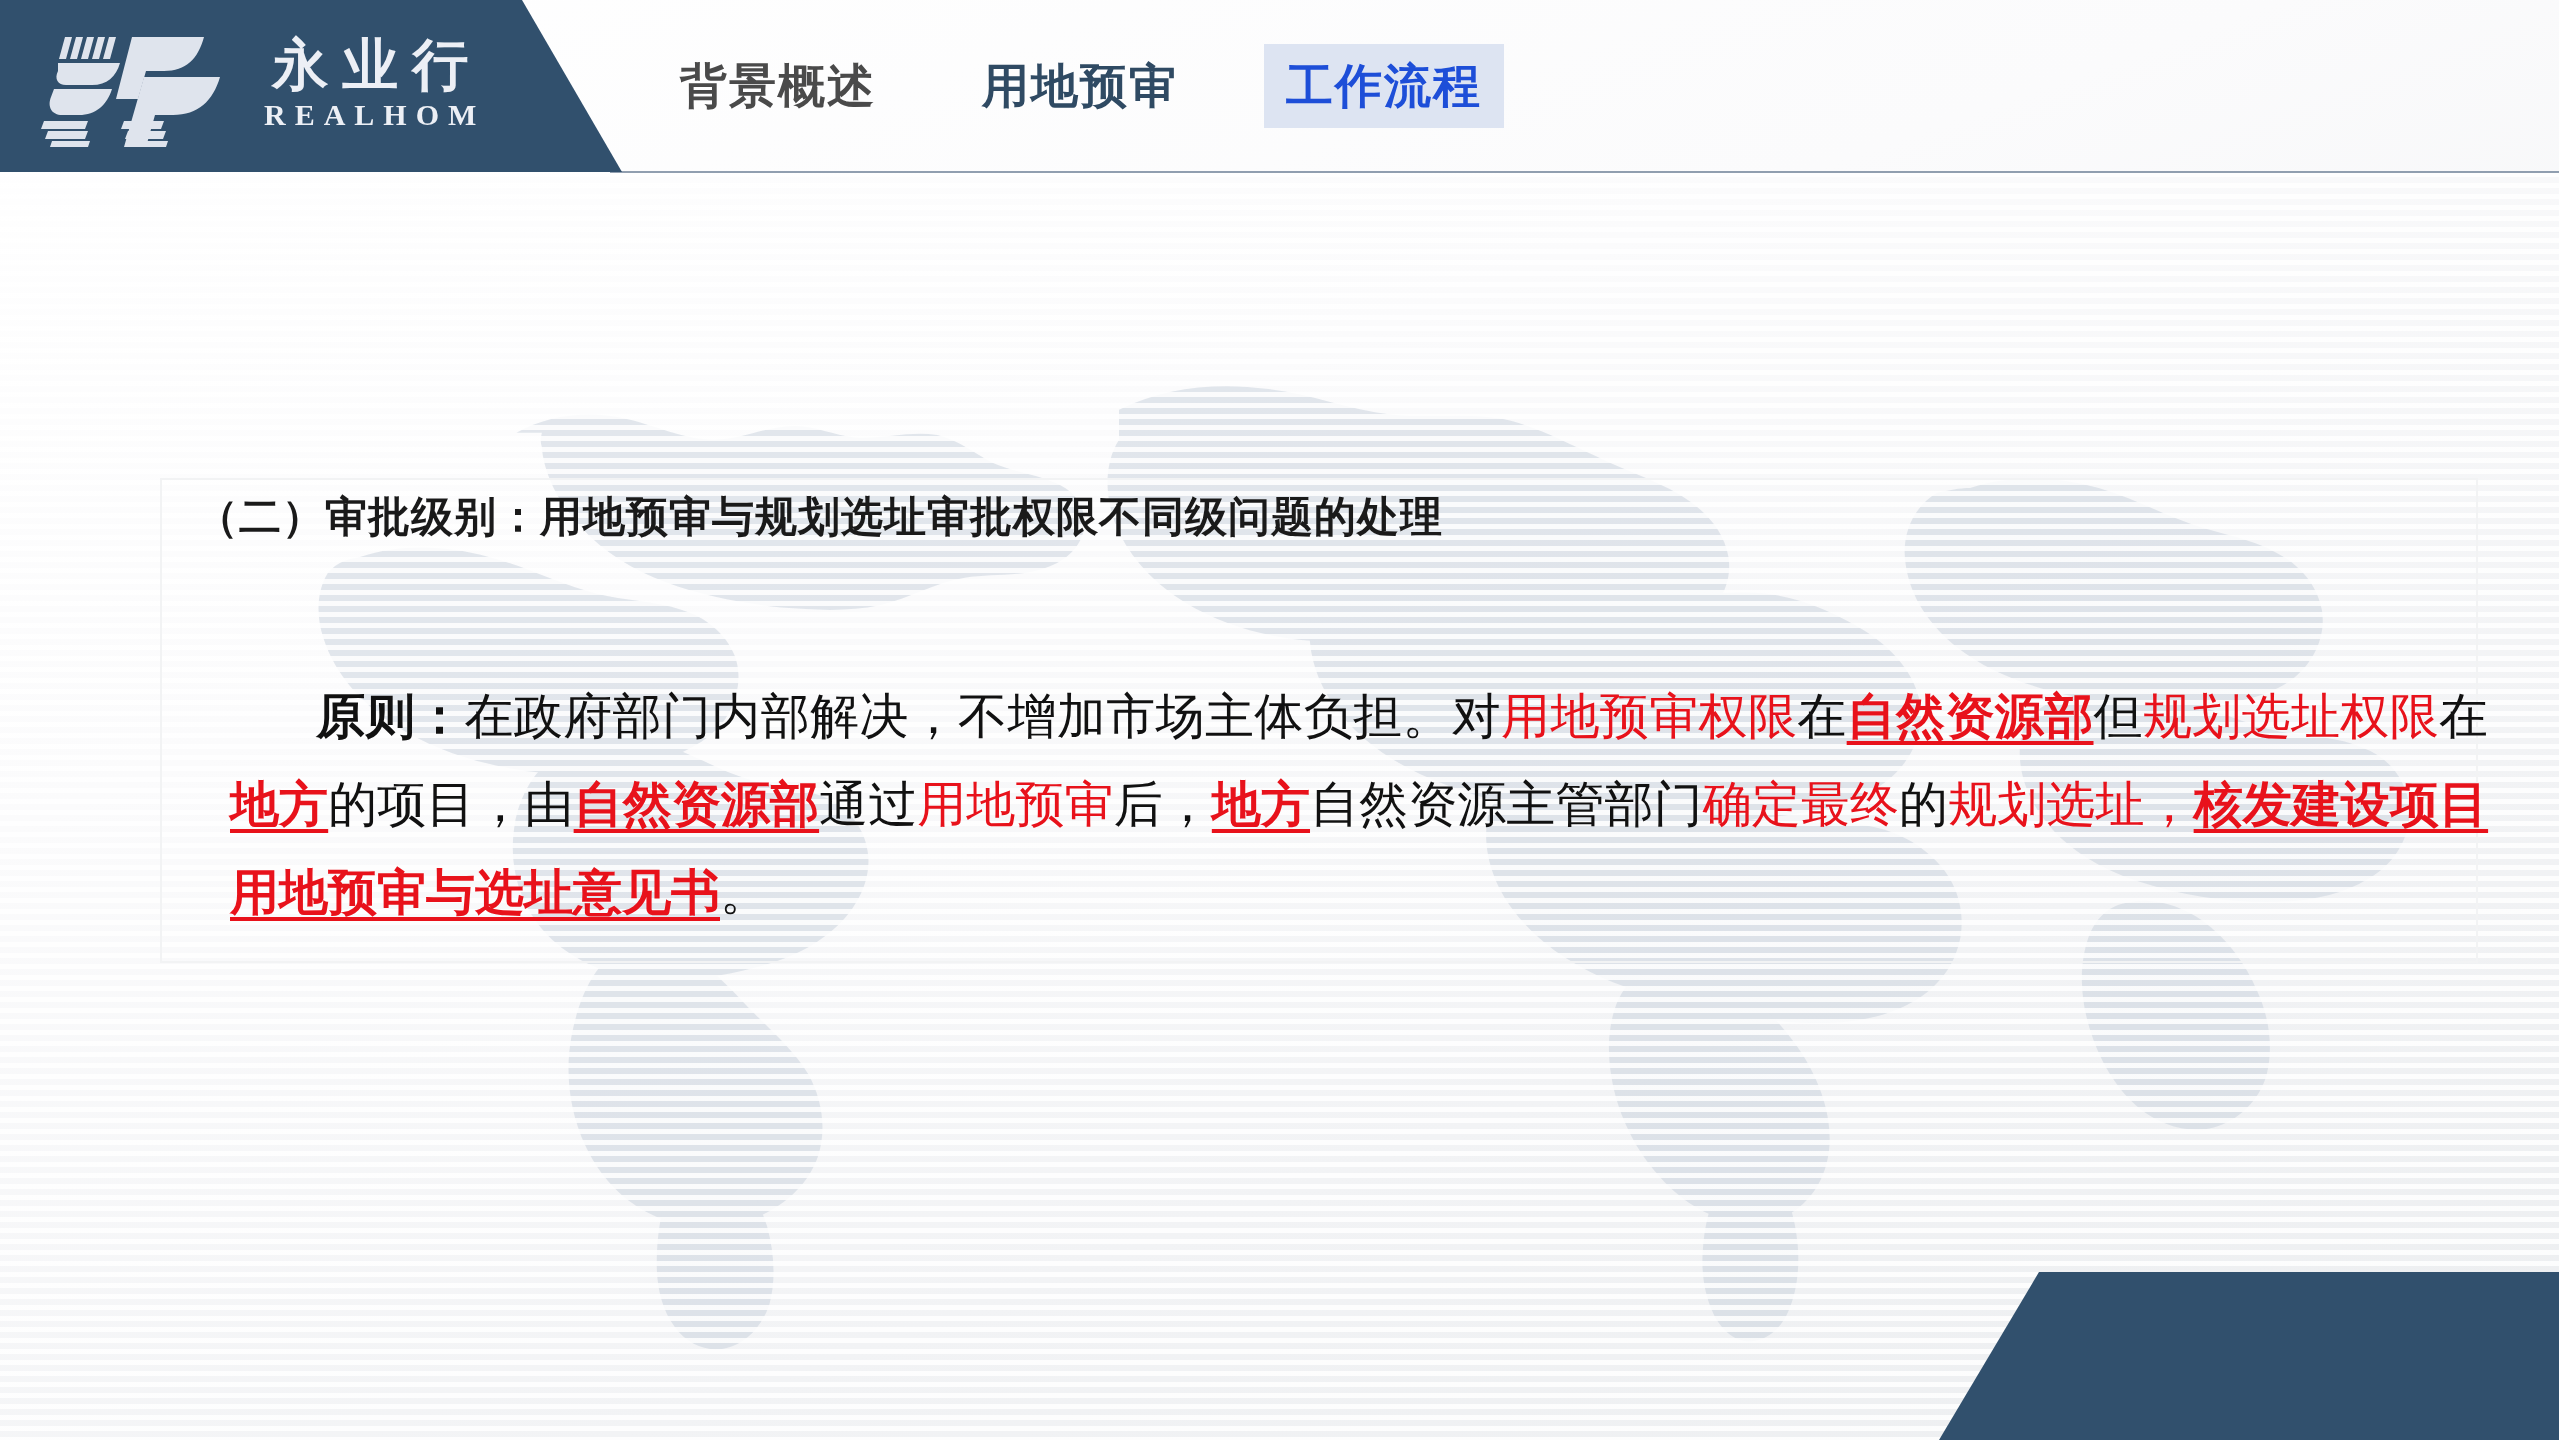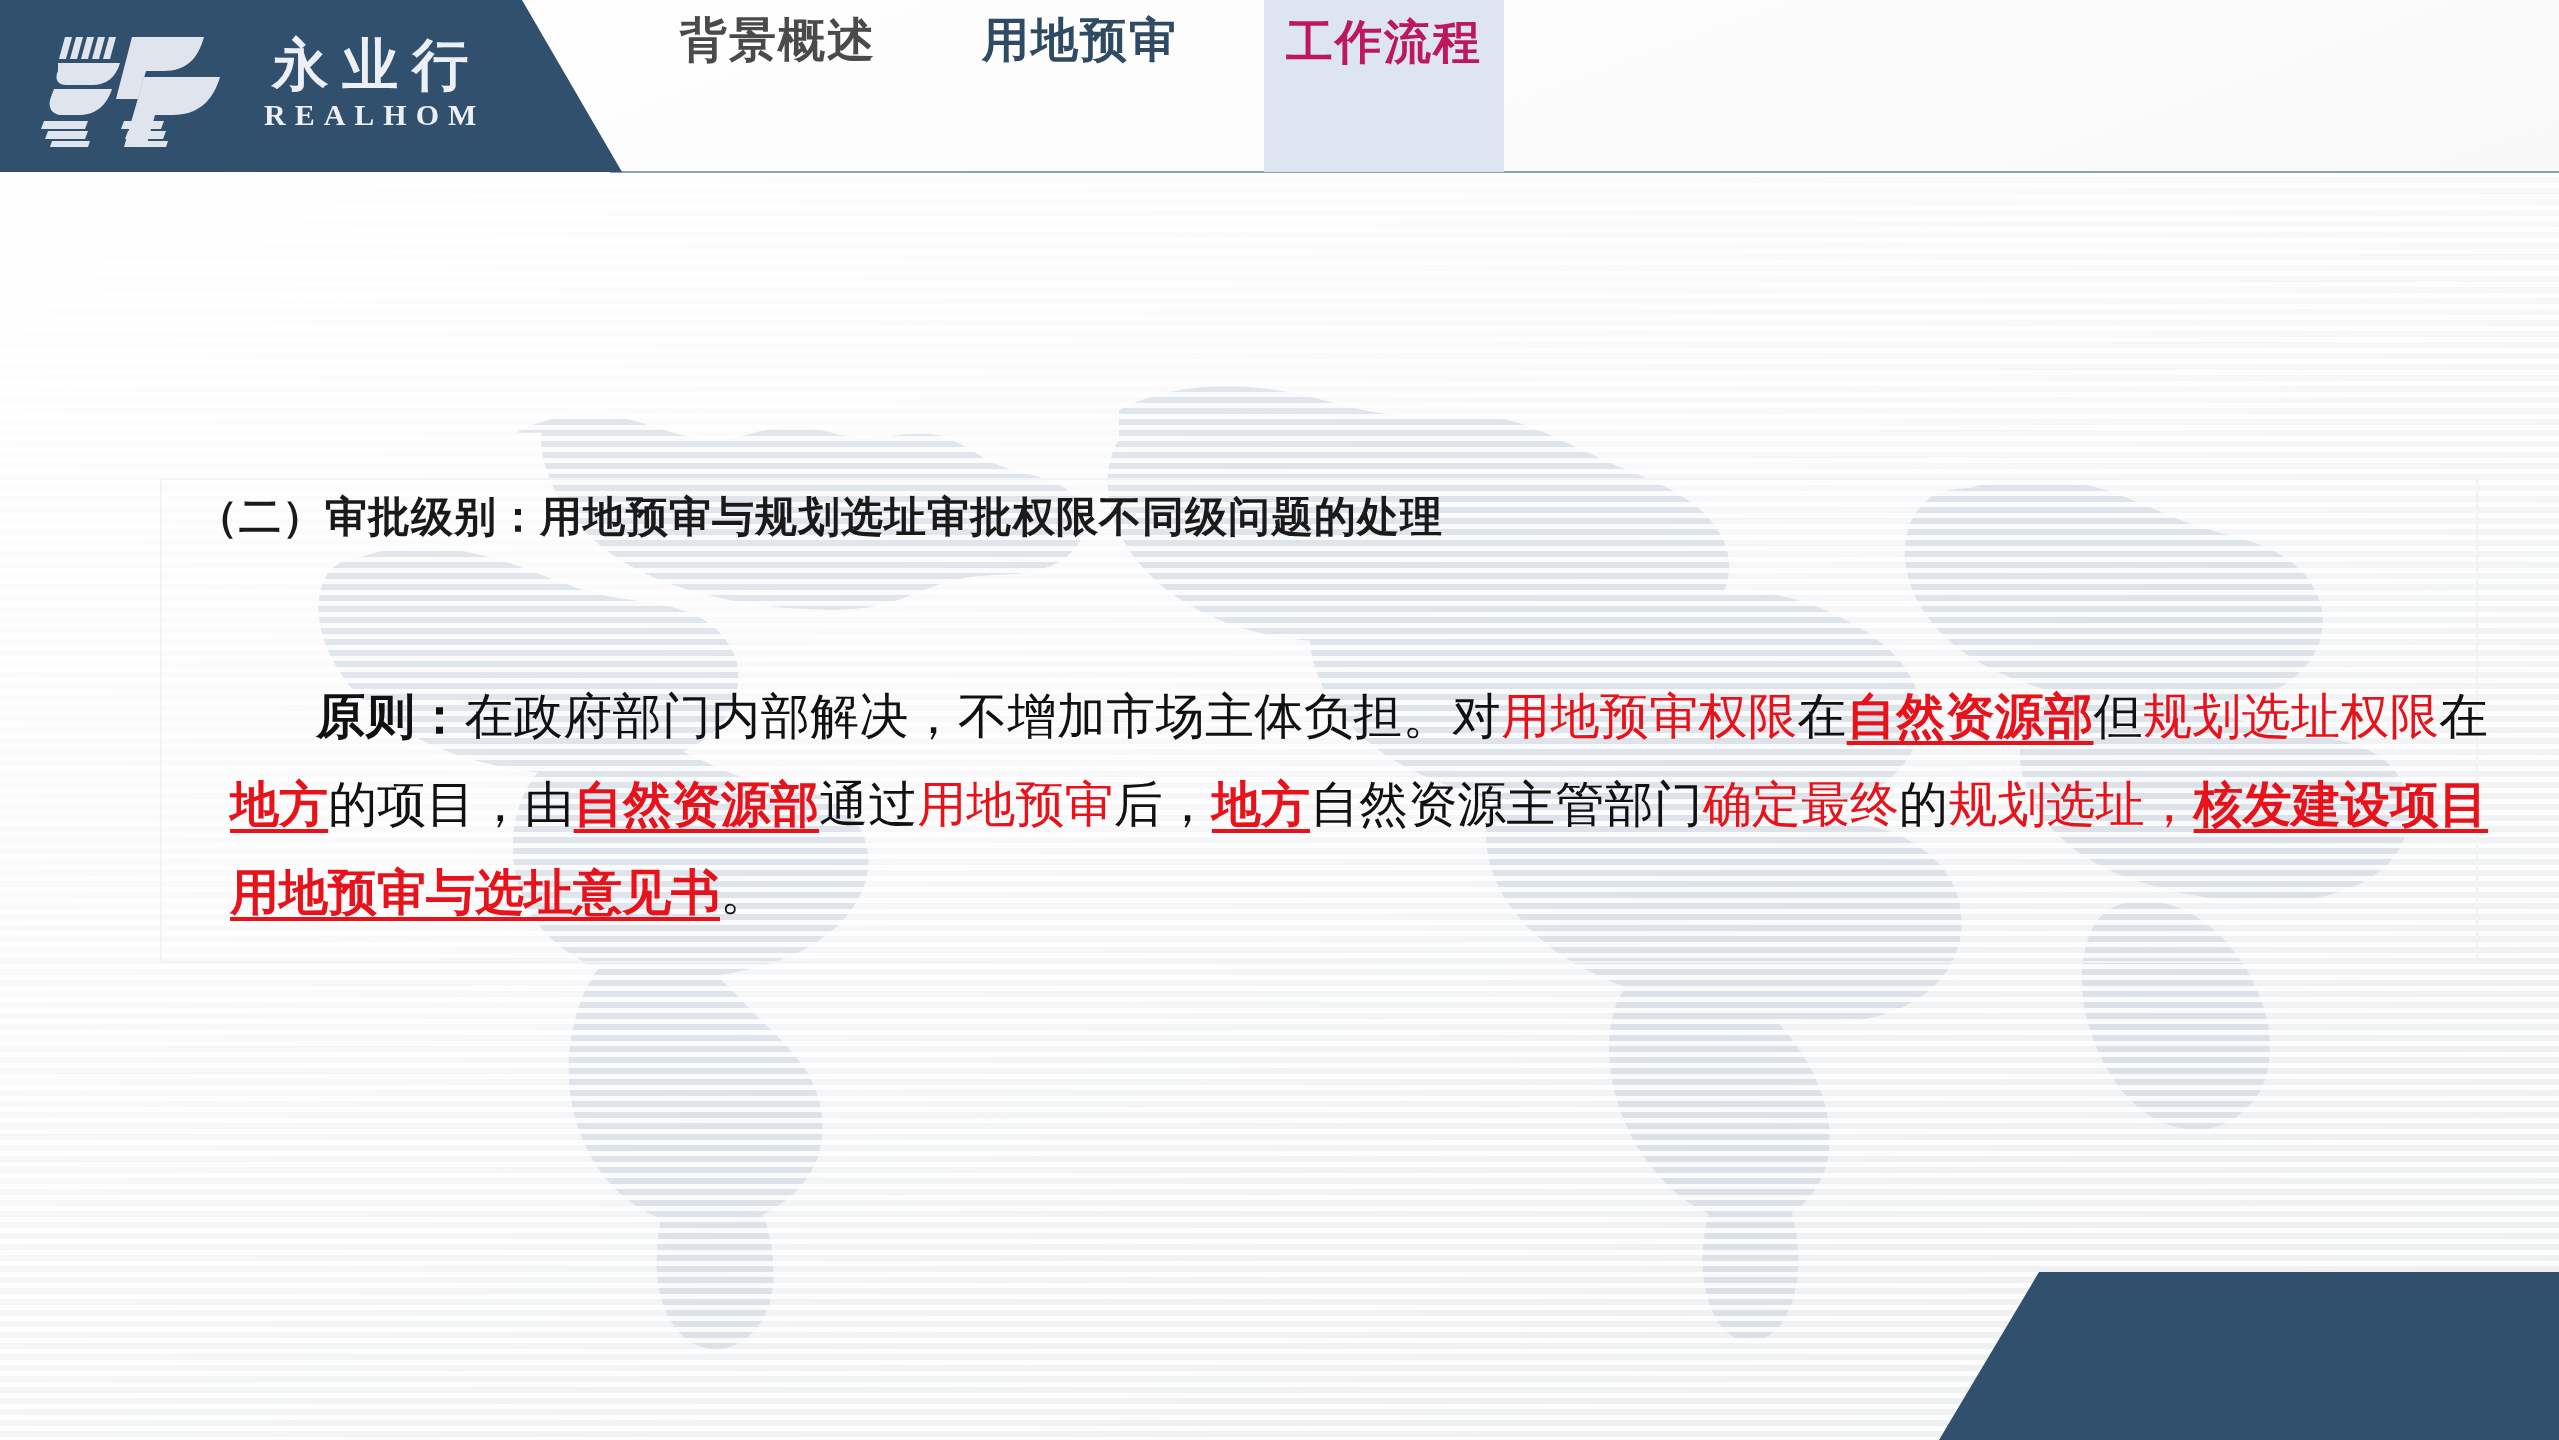--- a/index.html
+++ b/index.html
@@ -109,36 +109,37 @@
     background: #6c7f95;
     opacity: .75;
   }
 
   .nav {
     position: absolute;
     left: 660px;
     top: 0;
     height: 172px;
     display: flex;
+    align-items: center;
     gap: 0;
   }
   .nav-item {
     font-size: 47px;
     font-weight: bold;
     color: #2f4a63;
     letter-spacing: 2px;
     padding: 12px 20px;
     margin-right: 66px;
     white-space: nowrap;
     line-height: 1.18;
   }
   .nav-item.muted { color: #4a4a4a; }
   .nav-item.active {
     background: #dde4f2;
-    color: #be185d;
+    color: #1d4ed8;
     padding: 14px 22px;
     margin-right: 6px;
   }
 
   
   .content-card {
     position: absolute;
     left: 160px;
     top: 478px;
     width: 2318px;

